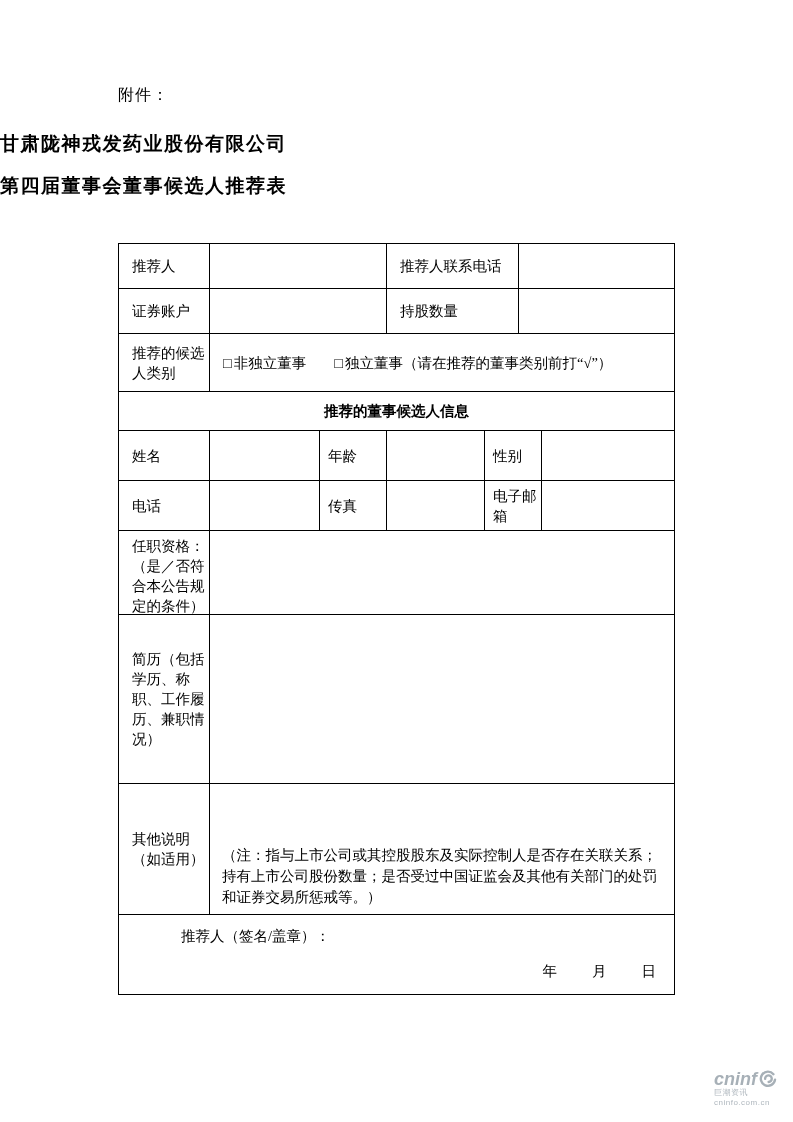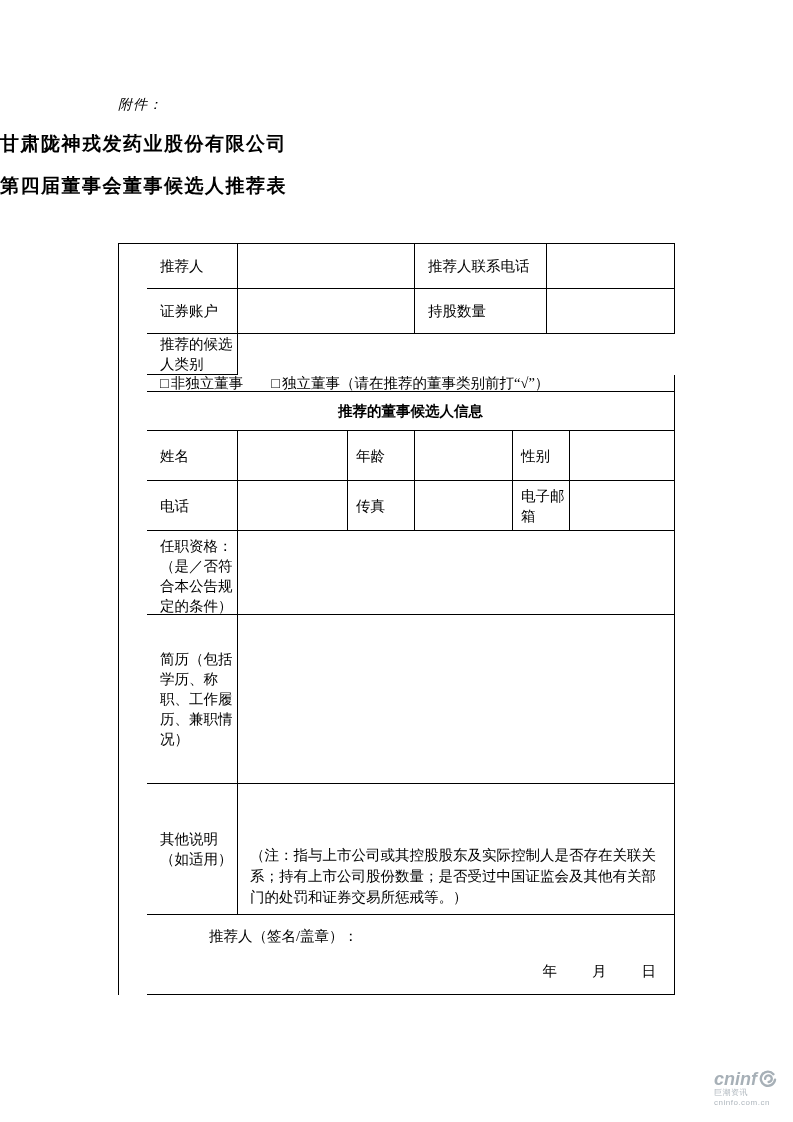--- a/index.html
+++ b/index.html
@@ -4,39 +4,39 @@
 <style>
   * { margin:0; padding:0; box-sizing:border-box; }
   html,body { background:#ffffff; }
   body {
     width:793px; height:1122px;
     font-family:"Liberation Serif","DejaVu Serif",serif;
     color:#000;
   }
   .page { position:relative; width:793px; height:1122px; background:#fff; overflow:hidden; }
 
-  .attachment { position:absolute; left:118px; top:96px; font-size:14px; letter-spacing:1px;font-style:italic; }
+  .attachment { position:absolute; left:118px; top:85px; font-size:16px; letter-spacing:1px; }
 
   .doc-title { position:absolute; left:0; width:100%; text-align:left; font-weight:bold; font-size:19px; letter-spacing:1.5px; }
   .t1 { top:131px; }
   .t2 { top:173px; }
 
-  .form-table { position:absolute; left:118px; top:243px; width:557px; border-left:1.5px solid #000; border-top:1.5px solid #000;padding-left:28px; }
+  .form-table { position:absolute; left:118px; top:243px; width:557px; border-left:1.5px solid #000; border-top:1.5px solid #000; }
   .trow { display:flex; width:100%; }
   .cell {
     border-right:1.5px solid #000; border-bottom:1.5px solid #000;
     display:flex; align-items:center;
     font-size:14.5px; line-height:20px;
     overflow:hidden;
   }
   .label { padding-left:13px; padding-right:4px; }
   .tight { padding-left:8px; }
 
   .r1 { height:45px; } .r2 { height:45px; }
-  .r3 { height:58px;flex-direction:column; }
+  .r3 { height:58px; }
   .r4 { height:39px; }
   .r5 { height:50px; } .r6 { height:50px; }
   .r7 { height:84px; }
   .r8 { height:169px; }
   .r9 { height:131px; }
   .r10 { height:80px; }
 
   .ca { width:91px; flex:none; }
   .cb { width:177px; flex:none; }
   .cc { width:132px; flex:none; }

